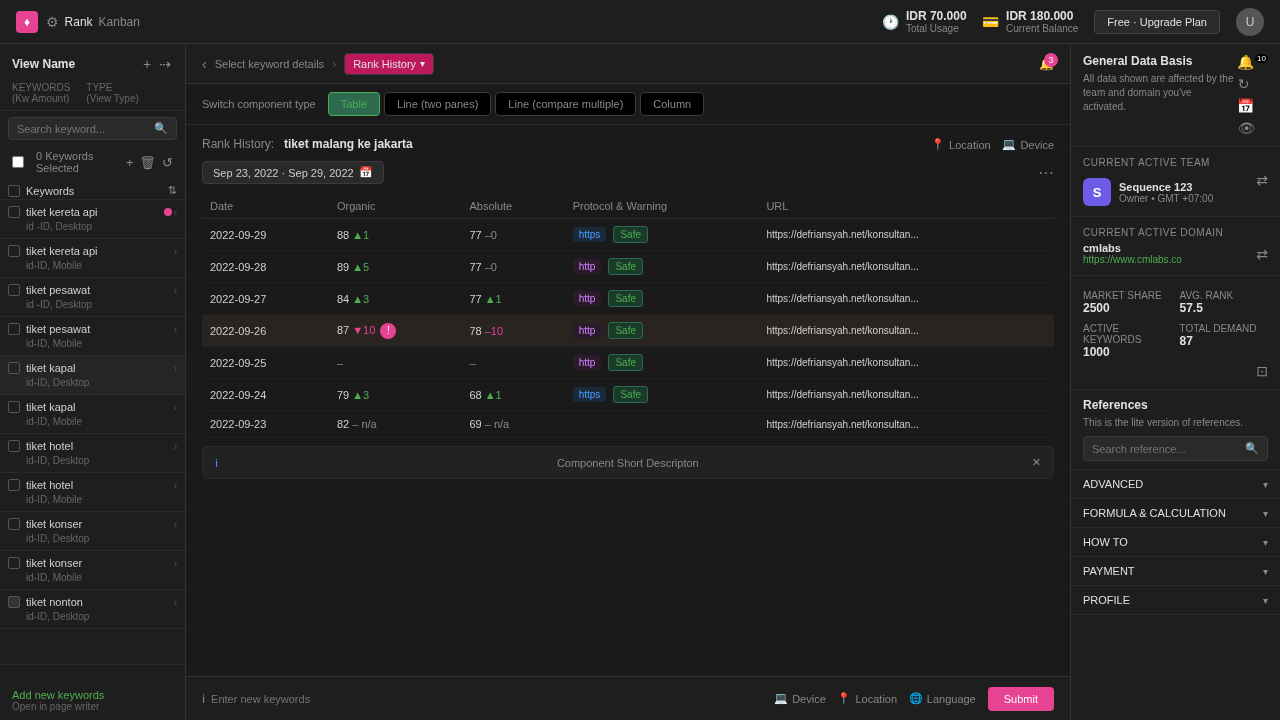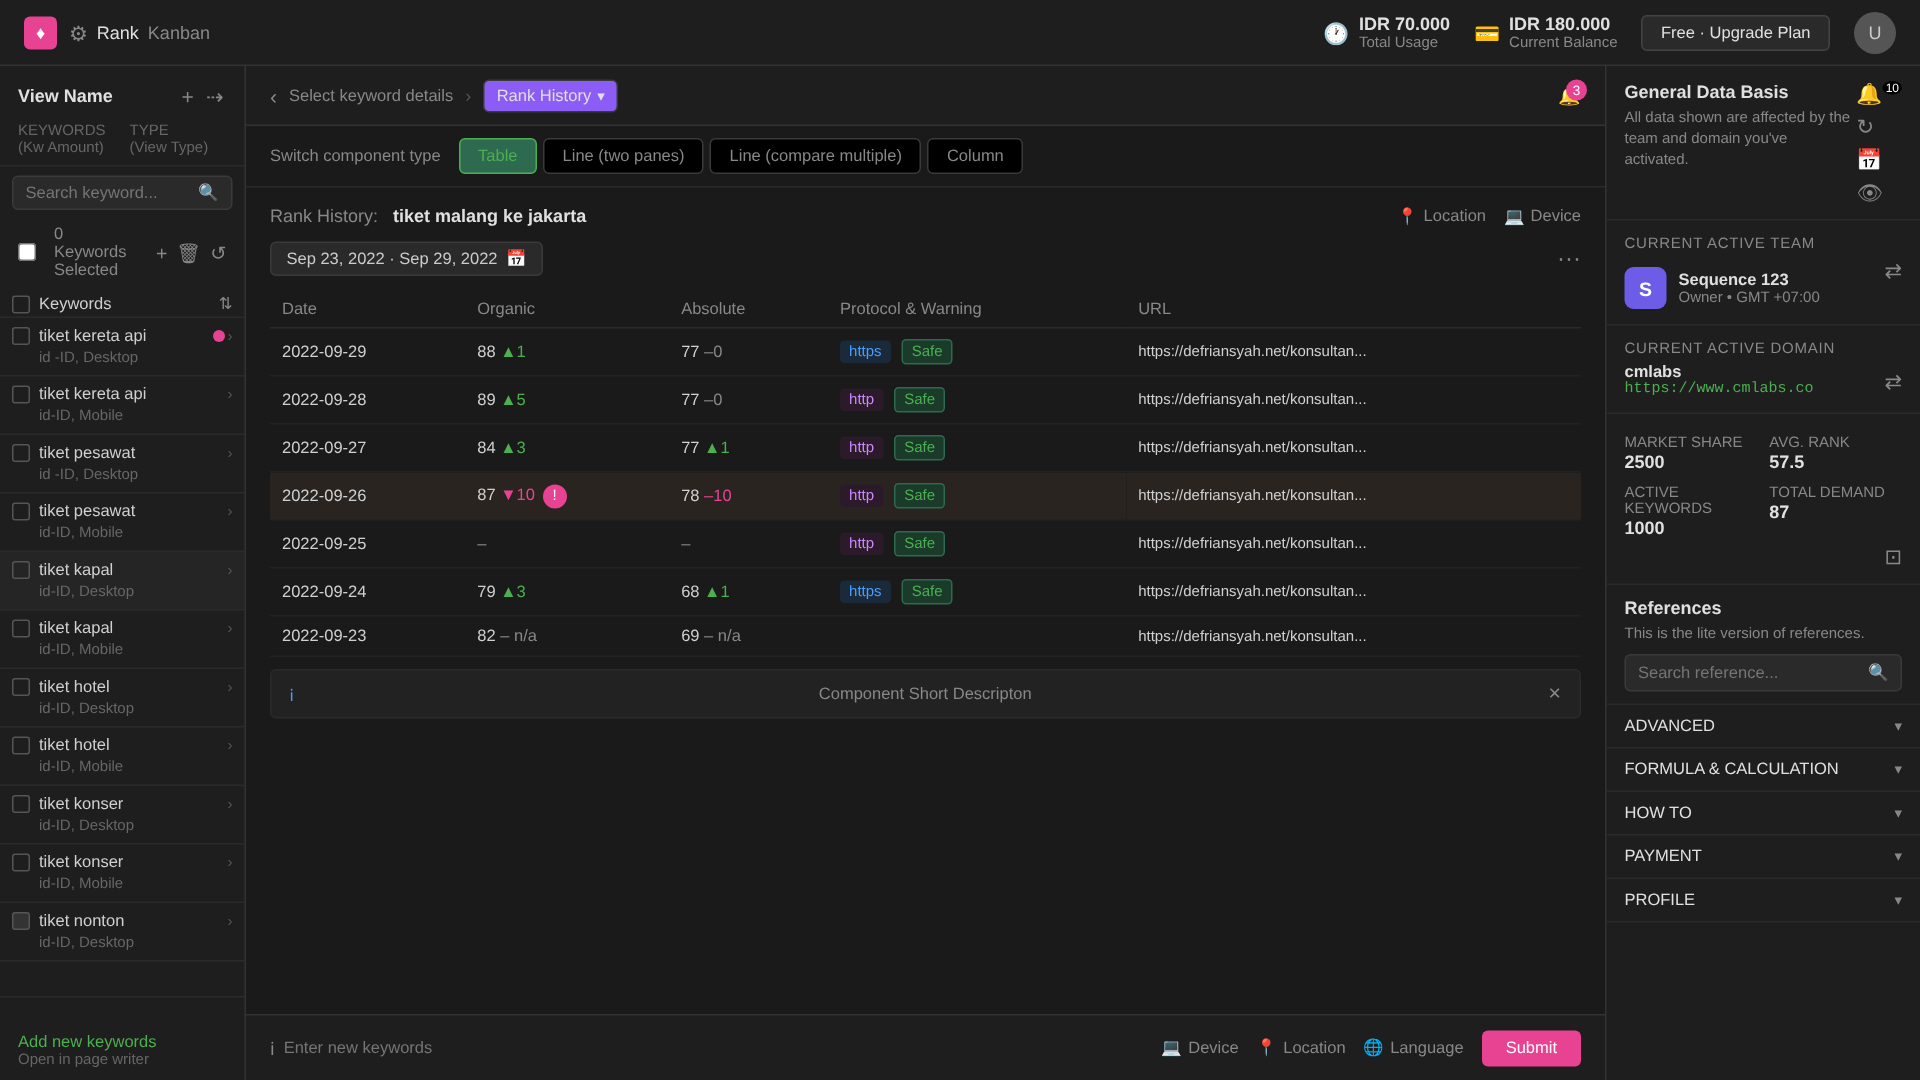--- a/index.html
+++ b/index.html
@@ -71,21 +71,21 @@
 
     
     .main-layout {
       display: flex;
       flex: 1;
       overflow: hidden;
     }
 
     
     .left-sidebar {
-      width: 164px;
+      width: 186px;
       background: #1e1e1e;
       border-right: 1px solid #333;
       display: flex;
       flex-direction: column;
       flex-shrink: 0;
     }
     .sidebar-header {
       display: flex;
       align-items: center;
       justify-content: space-between;
@@ -183,21 +183,21 @@
       background: #6c5ce7;
       border-radius: 6px;
       display: flex; align-items: center; justify-content: center;
       font-size: 13px; font-weight: bold; color: white;
     }
     .rs-team-info { flex: 1; }
     .rs-team-name { color: #e0e0e0; font-size: 11px; font-weight: 600; }
     .rs-team-role { color: #888; font-size: 10px; }
     .rs-domain-row { display: flex; align-items: center; justify-content: space-between; margin-top: 4px; }
     .rs-domain-name { color: #e0e0e0; font-size: 11px; font-weight: 600; }
-    .rs-domain-url { color: #4caf50; font-size: 10px; font-family: Liberation Mono, monospace; }
+    .rs-domain-url { color: #4caf50; font-size: 10px; }
     .rs-stats-grid { display: grid; grid-template-columns: 1fr 1fr; gap: 8px; margin-top: 4px; }
     .rs-stat { }
     .rs-stat-label { color: #888; font-size: 10px; }
     .rs-stat-value { color: #e0e0e0; font-size: 12px; font-weight: 600; }
     .rs-references { padding: 8px 12px; border-bottom: 1px solid #2a2a2a; }
     .rs-search-ref {
       display: flex; align-items: center;
       background: #2a2a2a; border: 1px solid #3a3a3a;
       border-radius: 4px; padding: 5px 8px; gap: 4px;
       margin-top: 6px;
@@ -230,21 +230,21 @@
       padding: 0 16px;
       height: 40px;
       gap: 8px;
       flex-shrink: 0;
     }
     .sh-back { color: #888; cursor: pointer; font-size: 14px; }
     .sh-breadcrumb { color: #888; font-size: 11px; cursor: pointer; }
     .sh-sep { color: #555; }
     .sh-dropdown {
       display: flex; align-items: center;
-      background: #8b5cf6; border: 1px solid #3a3a3a;
+      background: #be185d; border: 1px solid #3a3a3a;
       border-radius: 4px; padding: 4px 8px; gap: 4px;
       cursor: pointer; font-size: 11px; color: #e0e0e0;
     }
     .sh-spacer { flex: 1; }
     .sh-notification { position: relative; color: #888; cursor: pointer; }
     .sh-badge {
       position: absolute; top: -4px; right: -4px;
       background: #e84393; color: white;
       border-radius: 50%; width: 14px; height: 14px;
       font-size: 9px; display: flex; align-items: center; justify-content: center;
@@ -280,21 +280,21 @@
     .data-area {
       flex: 1;
       padding: 12px 16px;
       overflow: hidden;
       display: flex;
       flex-direction: column;
     }
 
     .data-title-row {
       display: flex;
-      align-items: center;
+      align-items: flex-end;
       margin-bottom: 10px;
       gap: 10px;
     }
     .data-title {
       font-size: 12px; color: #888;
     }
     .data-title-kw { color: #e0e0e0; font-weight: 600; }
     .data-title-actions { margin-left: auto; display: flex; gap: 12px; }
     .data-location-btn, .data-device-btn {
       display: flex; align-items: center; gap: 4px;

